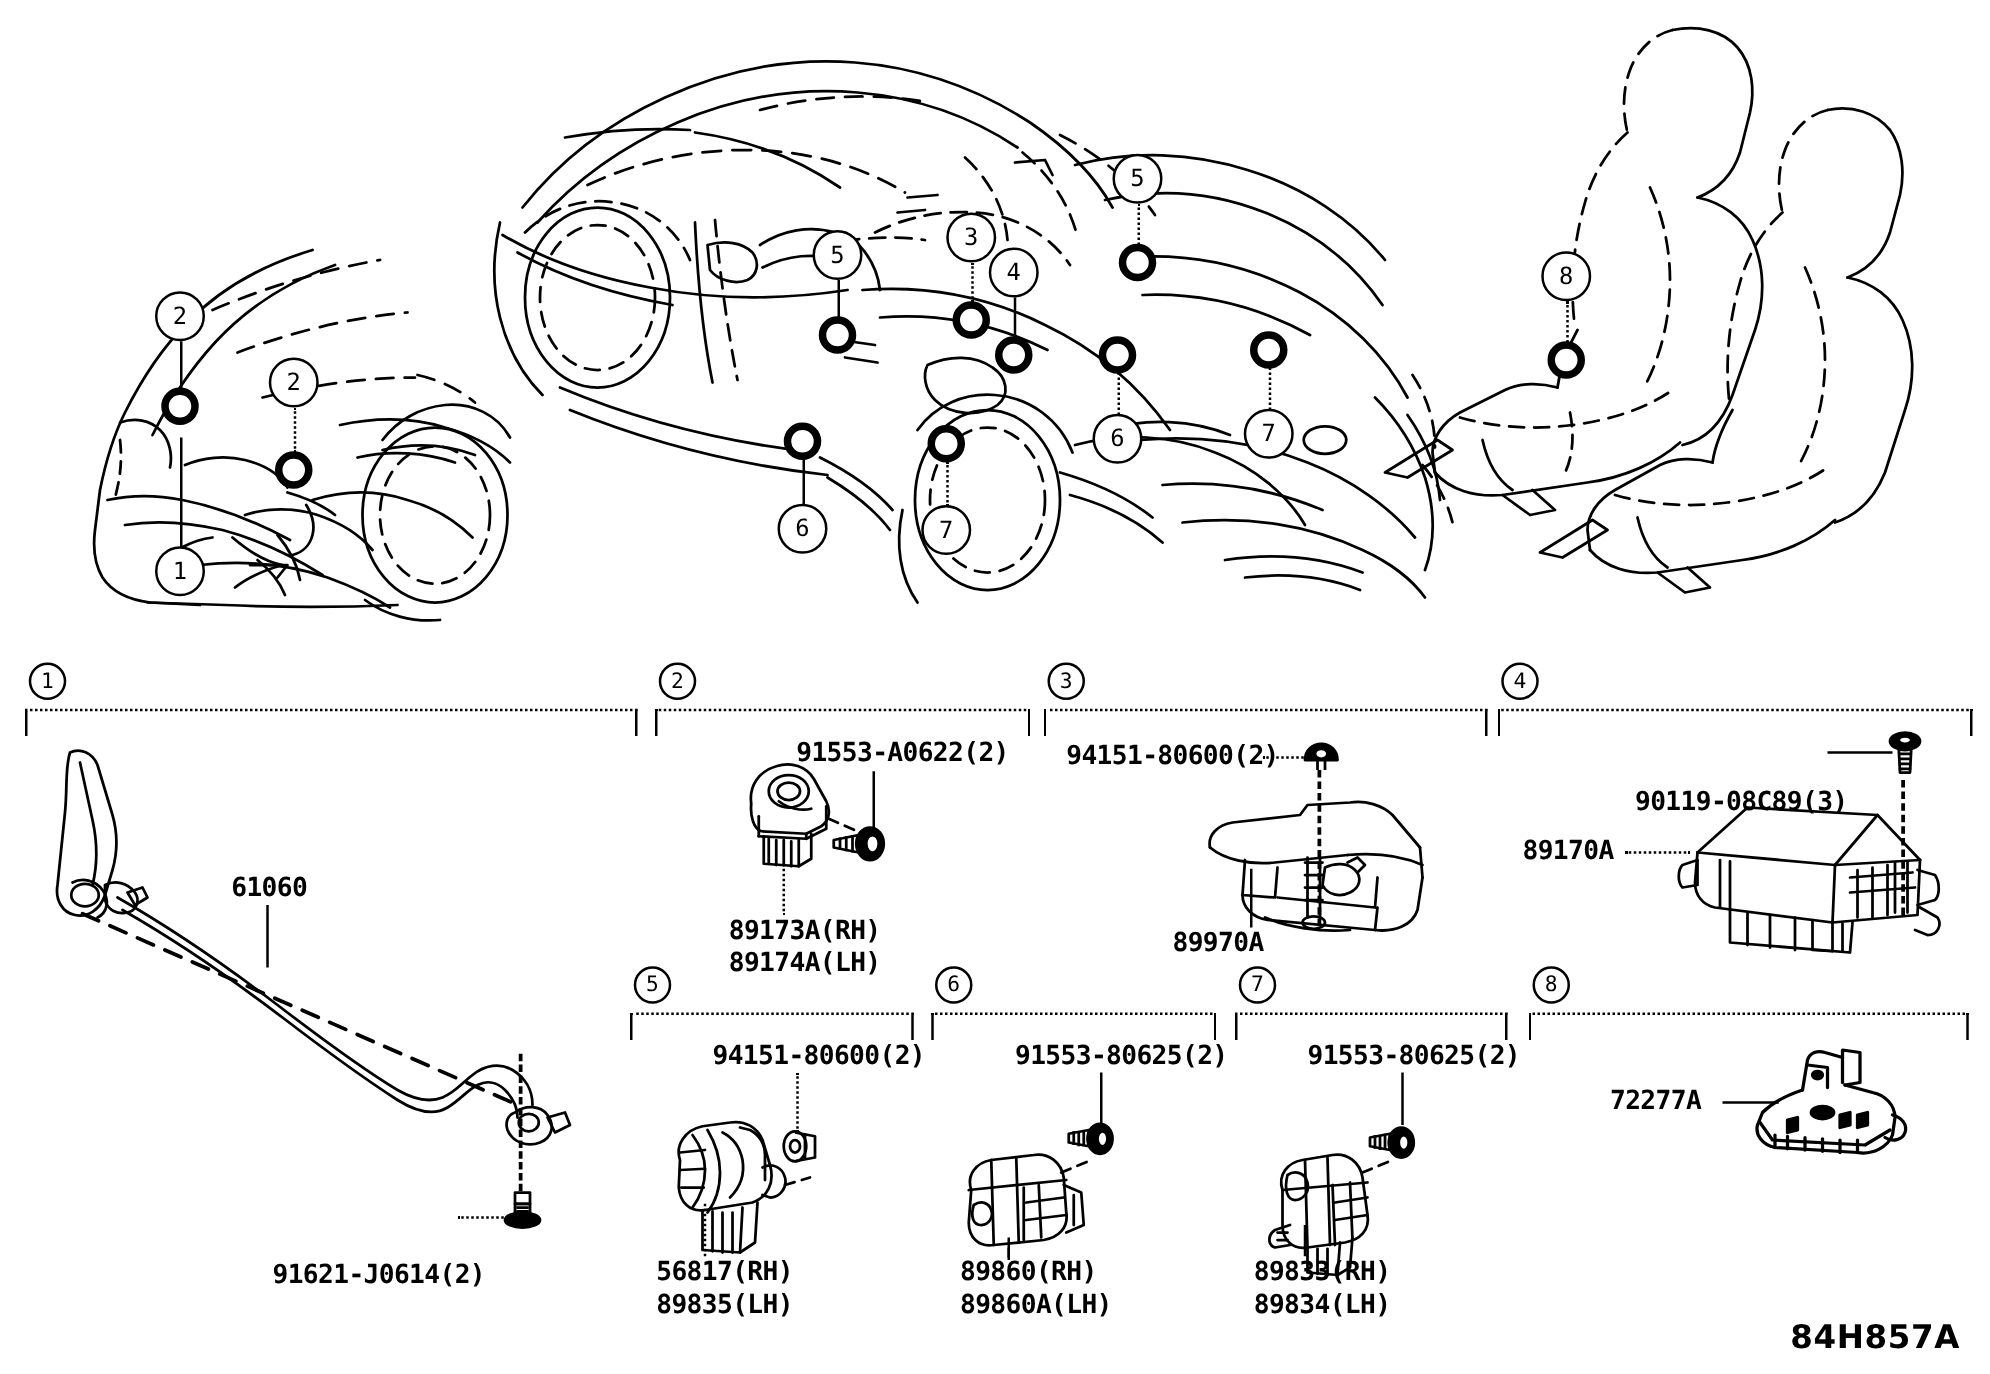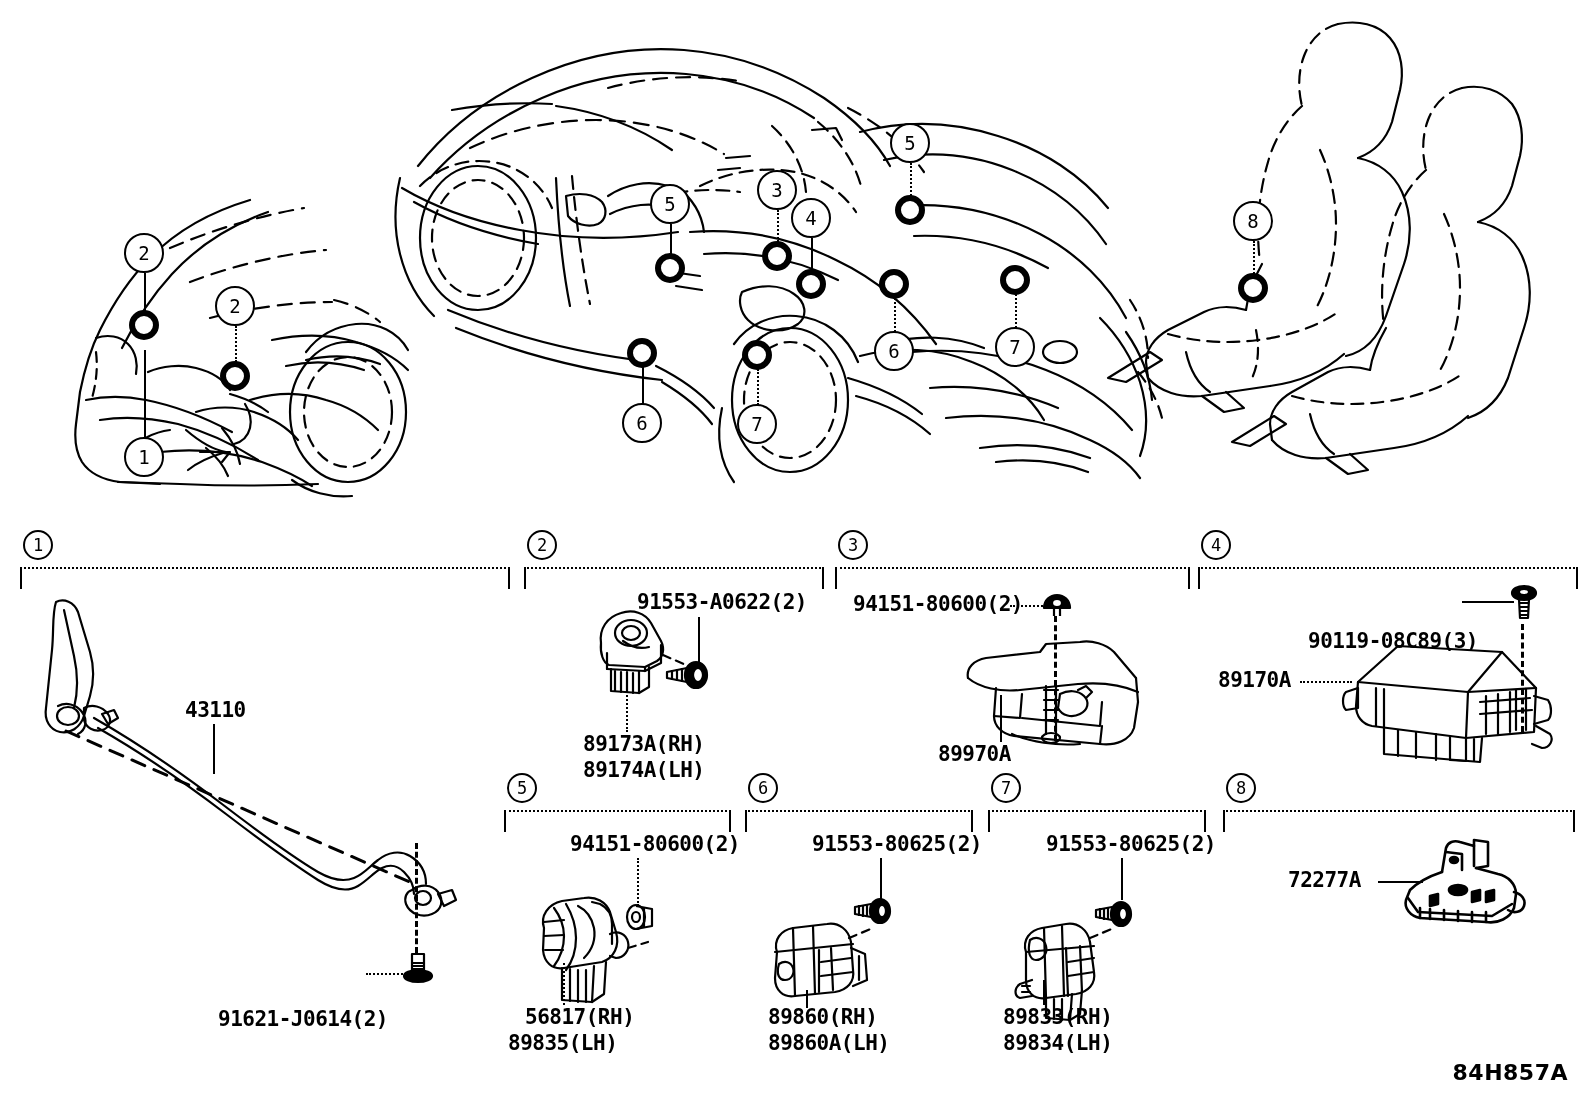--- a/index.html
+++ b/index.html
@@ -127,21 +127,21 @@
     position: absolute;
     z-index: 3;
   }
 
   .diagram-code {
     position: absolute;
     right: 24px;
     bottom: 14px;
     font-family: "DejaVu Sans", "Liberation Sans", sans-serif;
     font-weight: bold;
-    font-size: 22px;
+    font-size: 26px;
     letter-spacing: 0.5px;
   }
 
   .part-art { position: absolute; z-index: 4; }
   .part-art svg { display: block; overflow: visible; }
 </style>
 </head>
 <body>
 
 <div id="page">
@@ -398,21 +398,21 @@
                  C 294 300, 308 302, 318 296 C 328 290, 334 282, 342 278
                  C 350 274, 358 276, 364 282 C 370 288, 374 296, 374 304"></path>
 
         <path d="M372 300 C 380 294, 392 294, 398 302 C 404 310, 402 320, 392 324
                  C 382 328, 370 324, 366 314 C 364 308, 366 302, 372 300 Z"></path>
         <ellipse cx="383" cy="308" rx="8" ry="7"></ellipse>
         <path d="M398 304 L 412 300 L 416 310 L 404 316 Z"></path>
       </svg>
     </div>
 
-    <div class="pnum" style="left:185px; top:178px;">43110</div>
+    <div class="pnum" style="left:185px; top:178px;">61060</div>
     <div class="lead-v solid" style="left:213px; top:204px; height:50px;"></div>
 
     <div class="lead-dash" style="left:415px; top:323px; height:110px;"></div>
     <div class="lead-dash-diag" style="left:60px; top:205px;">
       <svg width="380" height="165" viewBox="0 0 380 165" fill="none" stroke="#000" stroke-width="3" stroke-dasharray="14 10" stroke-linecap="round">
         <path d="M6 6 L 352 158"></path>
       </svg>
     </div>
 
     <div class="part-art" style="left:400px; top:432px;">
@@ -571,21 +571,21 @@
         <path d="M80 44 C 88 40, 96 44, 98 52 C 100 60, 94 68, 86 68 L 80 66"></path>
 
         <path d="M98 58 L 118 52" stroke-dasharray="8 6"></path>
 
         <path d="M32 78 L 32 110 L 62 112 L 64 76"></path>
         <path d="M40 79 L 40 111 M48 80 L 48 112 M56 80 L 56 112"></path>
         <path d="M62 112 L 74 104 L 76 72"></path>
       </svg>
     </div>
     <div class="pnum" style="left:525px; top:485px;">56817(RH)</div>
-    <div class="pnum" style="left:508px; top:511px;">89835(LH)</div>
+    <div class="pnum" style="left:525px; top:511px;">89835(LH)</div>
     <div class="lead-v" style="left:563px; top:443px; height:42px;"></div>
 
     <div class="pnum" style="left:812px; top:312px;">91553-80625(2)</div>
     <div class="lead-v solid" style="left:880px; top:338px; height:42px;"></div>
     <div class="part-art" style="left:853px; top:375px;">
       <svg width="56" height="34" viewBox="0 0 56 34" fill="none" stroke="#000" stroke-width="2.2" stroke-linejoin="round">
         <path d="M2 12 L 18 9 L 18 22 L 2 19 Z"></path>
         <path d="M6 10 L 6 21 M10 10 L 10 22 M14 9 L 14 22"></path>
         <ellipse cx="27" cy="16" rx="10" ry="12" fill="#000"></ellipse>
         <ellipse cx="29" cy="16" rx="4" ry="6" fill="#fff"></ellipse>

